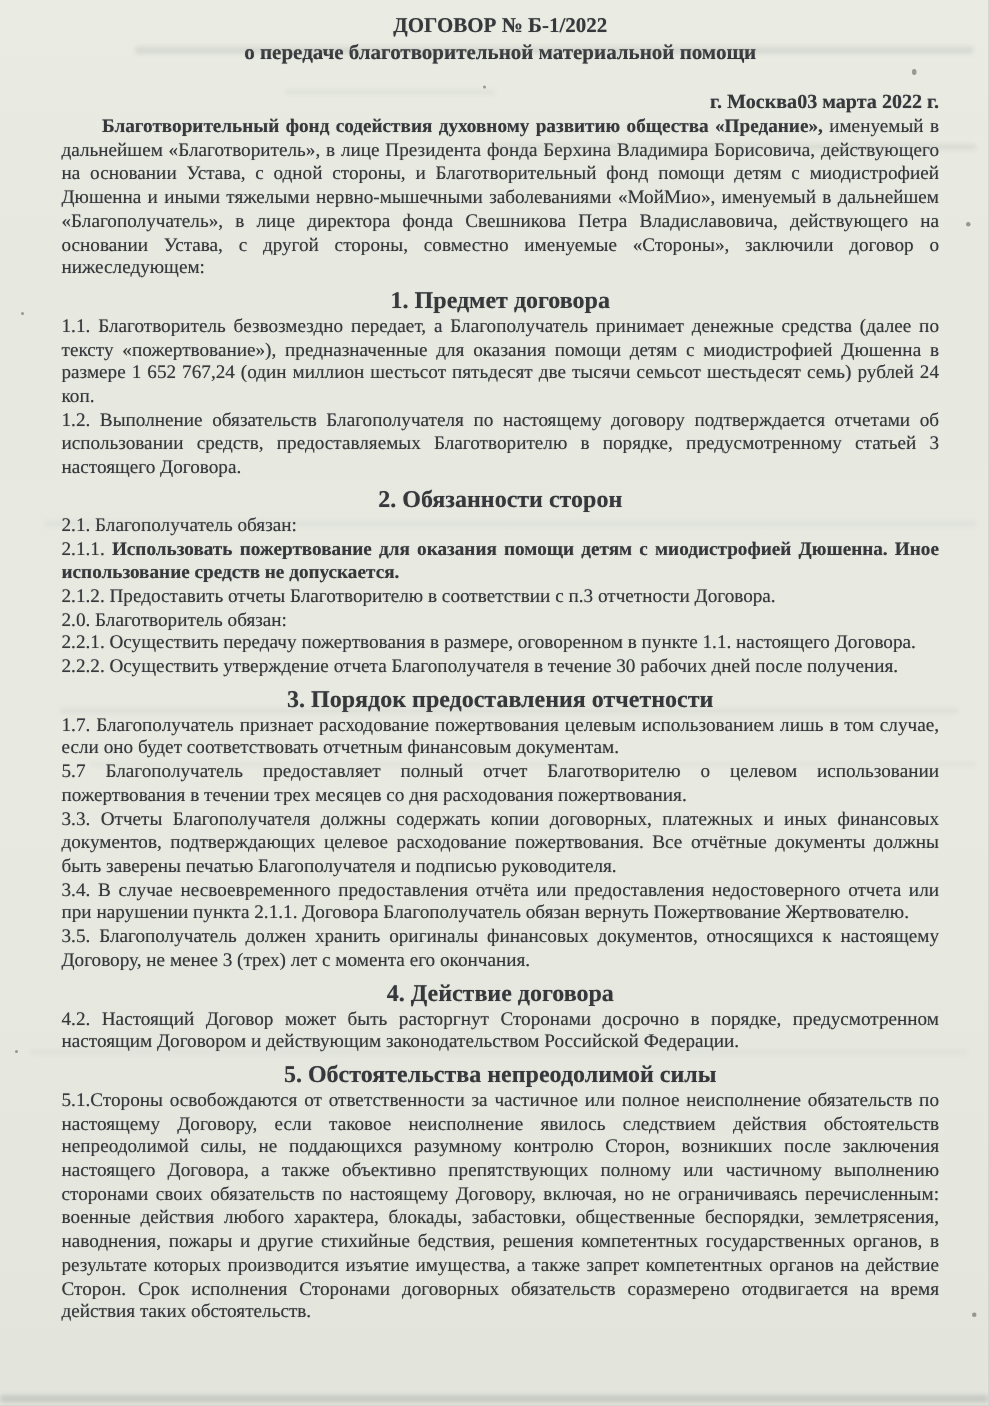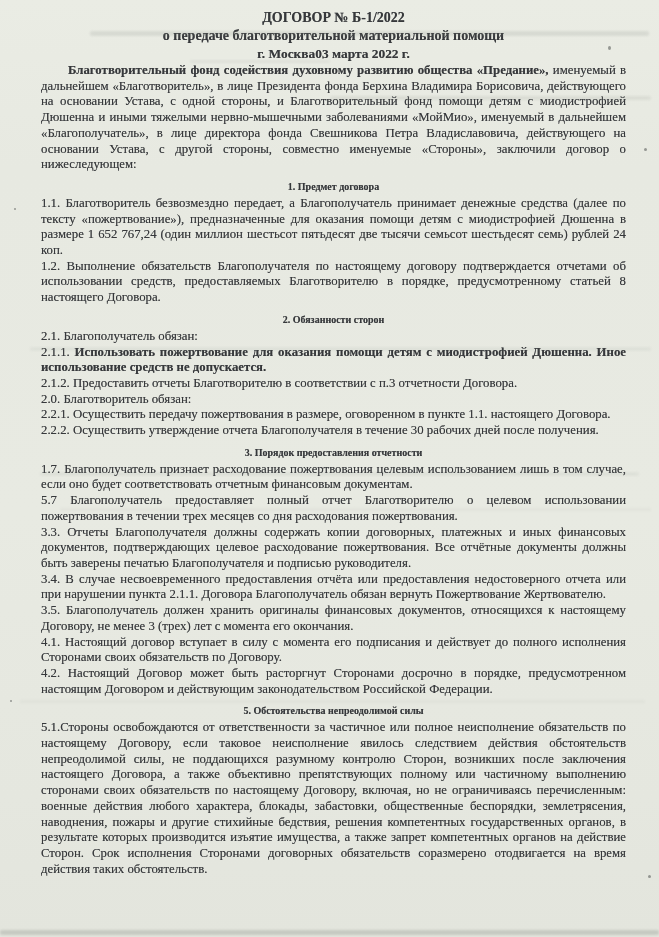--- a/index.html
+++ b/index.html
@@ -20,34 +20,35 @@
   }
   .doc-title, .doc-subtitle {
     text-align: center;
     font-weight: bold;
     font-size: 14px;
     line-height: 18px;
     margin: 0;
   }
   .city-row {
     display: flex;
-    justify-content: center;
+    justify-content: flex-end;
     font-weight: bold;
     font-size: 13.4px;
+    margin-top: 14px;
     line-height: 17px;
   }
   .preamble {
     margin: 1px 0 0 0;
     text-align: justify;
     text-indent: 27px;
   }
   .sec-heading {
     text-align: center;
     font-weight: bold;
-    font-size: 10px;
+    font-size: 16px;
     margin: 6px 0 1px 0;
     line-height: 16px;
   }
   .para {
     margin: 0;
     text-align: justify;
   }
   .b { font-weight: bold; }
   
   .artifact { position: absolute; pointer-events: none; }
@@ -81,33 +82,33 @@
   <div class="city-row">
     <span>г. Москва</span>
     <span>03 марта 2022 г.</span>
   </div>
 
   <p class="preamble" id="preamble"><span class="b">Благотворительный фонд содействия духовному развитию общества «Предание»,</span><span> именуемый в дальнейшем «Благотворитель», в лице Президента фонда Берхина Владимира Борисовича, действующего на основании Устава, с одной стороны, и Благотворительный фонд помощи детям с миодистрофией Дюшенна и иными тяжелыми нервно-мышечными заболеваниями «МойМио», именуемый в дальнейшем «Благополучатель», в лице директора фонда Свешникова Петра Владиславовича, действующего на основании Устава, с другой стороны, совместно именуемые «Стороны», заключили договор о нижеследующем:</span></p>
 
   <div id="sections">
       <p class="sec-heading">1. Предмет договора</p>
       <p class="para"><span>1.1. Благотворитель безвозмездно передает, а Благополучатель принимает денежные средства (далее по тексту «пожертвование»), предназначенные для оказания помощи детям с миодистрофией Дюшенна в размере 1 652 767,24 (один миллион шестьсот пятьдесят две тысячи семьсот шестьдесят семь) рублей 24 коп.</span></p>
-      <p class="para"><span>1.2. Выполнение обязательств Благополучателя по настоящему договору подтверждается отчетами об использовании средств, предоставляемых Благотворителю в порядке, предусмотренному статьей 8 настоящего Договора.</span></p>
+      <p class="para"><span>1.2. Выполнение обязательств Благополучателя по настоящему договору подтверждается отчетами об использовании средств, предоставляемых Благотворителю в порядке, предусмотренному статьей 3 настоящего Договора.</span></p>
       <p class="sec-heading">2. Обязанности сторон</p>
       <p class="para"><span>2.1. Благополучатель обязан:</span></p>
       <p class="para"><span>2.1.1. </span><span class="b">Использовать пожертвование для оказания помощи детям с миодистрофией Дюшенна. Иное использование средств не допускается.</span></p>
       <p class="para"><span>2.1.2. Предоставить отчеты Благотворителю в соответствии с п.3 отчетности Договора.</span></p>
       <p class="para"><span>2.0. Благотворитель обязан:</span></p>
       <p class="para"><span>2.2.1. Осуществить передачу пожертвования в размере, оговоренном в пункте 1.1. настоящего Договора.</span></p>
       <p class="para"><span>2.2.2. Осуществить утверждение отчета Благополучателя в течение 30 рабочих дней после получения.</span></p>
       <p class="sec-heading">3. Порядок предоставления отчетности</p>
       <p class="para"><span>1.7. Благополучатель признает расходование пожертвования целевым использованием лишь в том случае, если оно будет соответствовать отчетным финансовым документам.</span></p>
       <p class="para"><span>5.7 Благополучатель предоставляет полный отчет Благотворителю о целевом использовании пожертвования в течении трех месяцев со дня расходования пожертвования.</span></p>
       <p class="para"><span>3.3. Отчеты Благополучателя должны содержать копии договорных, платежных и иных финансовых документов, подтверждающих целевое расходование пожертвования. Все отчётные документы должны быть заверены печатью Благополучателя и подписью руководителя.</span></p>
       <p class="para"><span>3.4. В случае несвоевременного предоставления отчёта или предоставления недостоверного отчета или при нарушении пункта 2.1.1. Договора Благополучатель обязан вернуть Пожертвование Жертвователю.</span></p>
       <p class="para"><span>3.5. Благополучатель должен хранить оригиналы финансовых документов, относящихся к настоящему Договору, не менее 3 (трех) лет с момента его окончания.</span></p>
-      <p class="para"><span>4.1. Настоящий договор вступает в силу с момента его подписания и действует до полного исполнения Сторонами своих обязательств по Договору.</span></p>
+      <p class="sec-heading">4. Действие договора</p>
       <p class="para"><span>4.2. Настоящий Договор может быть расторгнут Сторонами досрочно в порядке, предусмотренном настоящим Договором и действующим законодательством Российской Федерации.</span></p>
       <p class="sec-heading">5. Обстоятельства непреодолимой силы</p>
       <p class="para"><span>5.1.Стороны освобождаются от ответственности за частичное или полное неисполнение обязательств по настоящему Договору, если таковое неисполнение явилось следствием действия обстоятельств непреодолимой силы, не поддающихся разумному контролю Сторон, возникших после заключения настоящего Договора, а также объективно препятствующих полному или частичному выполнению сторонами своих обязательств по настоящему Договору, включая, но не ограничиваясь перечисленным: военные действия любого характера, блокады, забастовки, общественные беспорядки, землетрясения, наводнения, пожары и другие стихийные бедствия, решения компетентных государственных органов, в результате которых производится изъятие имущества, а также запрет компетентных органов на действие Сторон. Срок исполнения Сторонами договорных обязательств соразмерено отодвигается на время действия таких обстоятельств.</span></p>
     </div>
 
 </div>
 
 </body></html>

